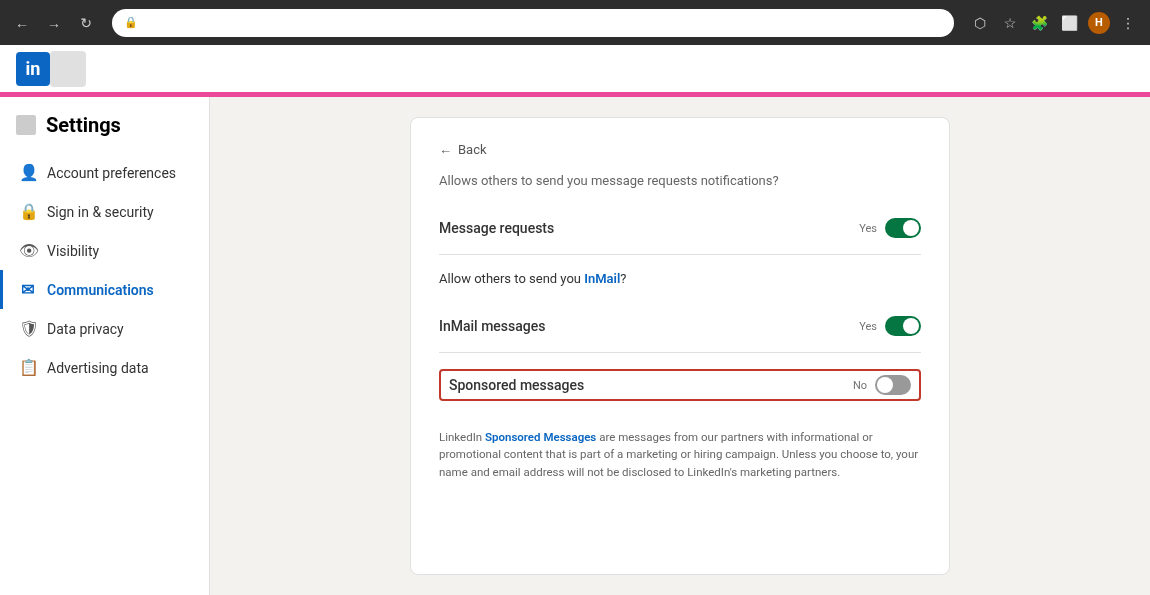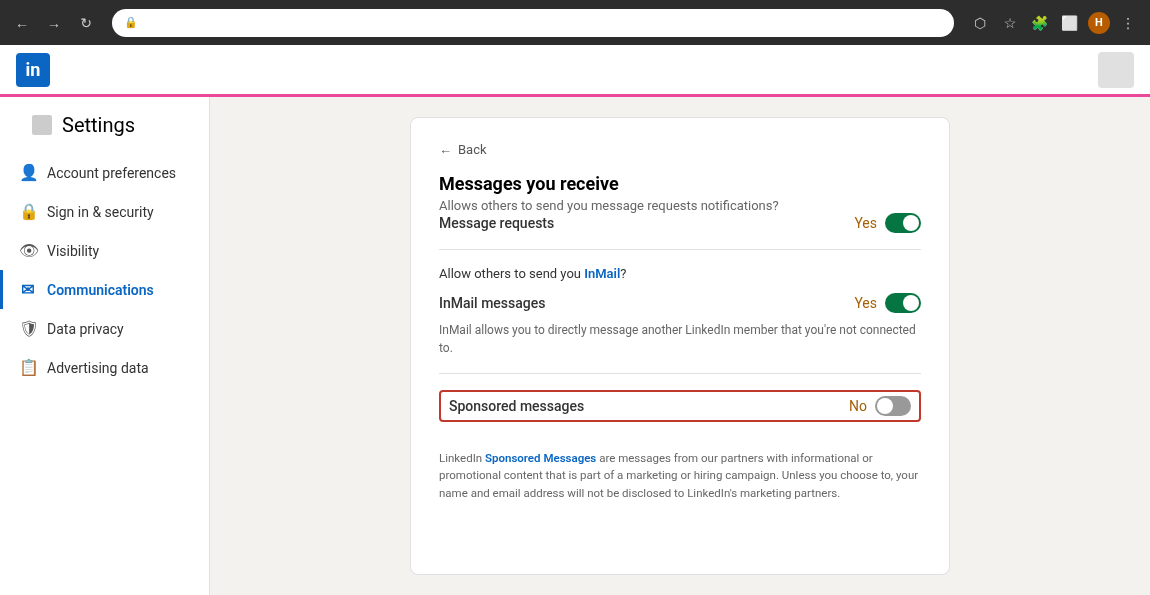--- a/index.html
+++ b/index.html
@@ -60,22 +60,22 @@
       background: #f3f2ef;
     }
 
     
     .top-nav {
       background: white;
       height: 52px;
       display: flex;
       align-items: center;
       padding: 0 16px;
-      border-bottom: 3px solid #ec4899;
-      justify-content: space-between;
+      border-bottom: 5px solid #ec4899;
+      justify-content: flex-start;
     }
     .linkedin-logo {
       width: 34px; height: 34px;
       background: #0a66c2;
       border-radius: 4px;
       display: flex; align-items: center; justify-content: center;
       color: white; font-size: 18px; font-weight: bold;
     }
     .nav-right {
       width: 36px; height: 36px;
@@ -93,27 +93,26 @@
     
     .sidebar {
       width: 210px;
       background: white;
       border-right: 1px solid #e0e0e0;
       padding: 16px 0;
       flex-shrink: 0;
     }
     .sidebar-title {
       font-size: 20px;
-      font-weight: 400;
+      font-weight: 700;
       color: #000;
       padding: 0 16px 16px 16px;
       display: flex;
       align-items: center;
       gap: 10px;
-      margin-left: 16px;
     }
     .sidebar-title-icon {
       width: 20px; height: 20px;
       background: #ccc;
       border-radius: 2px;
     }
     .sidebar-item {
       display: flex;
       align-items: center;
       gap: 10px;
@@ -173,34 +172,35 @@
       border: none;
       border-top: 1px solid #e0e0e0;
       margin: 16px 0;
     }
 
     .setting-row {
       display: flex;
       align-items: center;
       justify-content: space-between;
       margin-bottom: 8px;
+      margin-top: 30px;
     }
     .setting-label {
       font-size: 14px;
       color: #333;
       font-weight: 500;
     }
     .setting-status-group {
       display: flex;
       align-items: center;
       gap: 8px;
     }
     .setting-status-text {
-      font-size: 14px;
-      color: #a16207;
+      font-size: 11px;
+      color: #737373;
       text-align: center;
     }
 
     
     .toggle-switch {
       width: 36px; height: 20px;
       border-radius: 10px;
       position: relative;
       cursor: pointer;
     }
@@ -315,21 +315,20 @@
     </div>
 
     <div class="main-content">
       <div class="settings-panel">
 
         <div class="back-link">
           <span>←</span>
           <span>Back</span>
         </div>
 
-        <div class="panel-title">Messages you receive</div>
         <div class="panel-subtitle">Allows others to send you message requests notifications?</div>
 
         <div class="setting-row">
           <span class="setting-label">Message requests</span>
           <div class="setting-status-group">
             <span class="setting-status-text">Yes</span>
             <div class="toggle-switch on">
               <div class="toggle-knob"></div>
             </div>
           </div>
@@ -342,21 +341,20 @@
         </p>
         <div class="setting-row">
           <span class="setting-label">InMail messages</span>
           <div class="setting-status-group">
             <span class="setting-status-text">Yes</span>
             <div class="toggle-switch on">
               <div class="toggle-knob"></div>
             </div>
           </div>
         </div>
-        <p class="note-text">InMail allows you to directly message another LinkedIn member that you're not connected to.</p>
 
         <hr class="section-divider">
 
         <div class="highlight-wrapper">
           <div class="highlighted-row">
             <span class="setting-label">Sponsored messages</span>
             <div class="setting-status-group">
               <span class="setting-status-text">No</span>
               <div class="toggle-switch off">
                 <div class="toggle-knob"></div>

